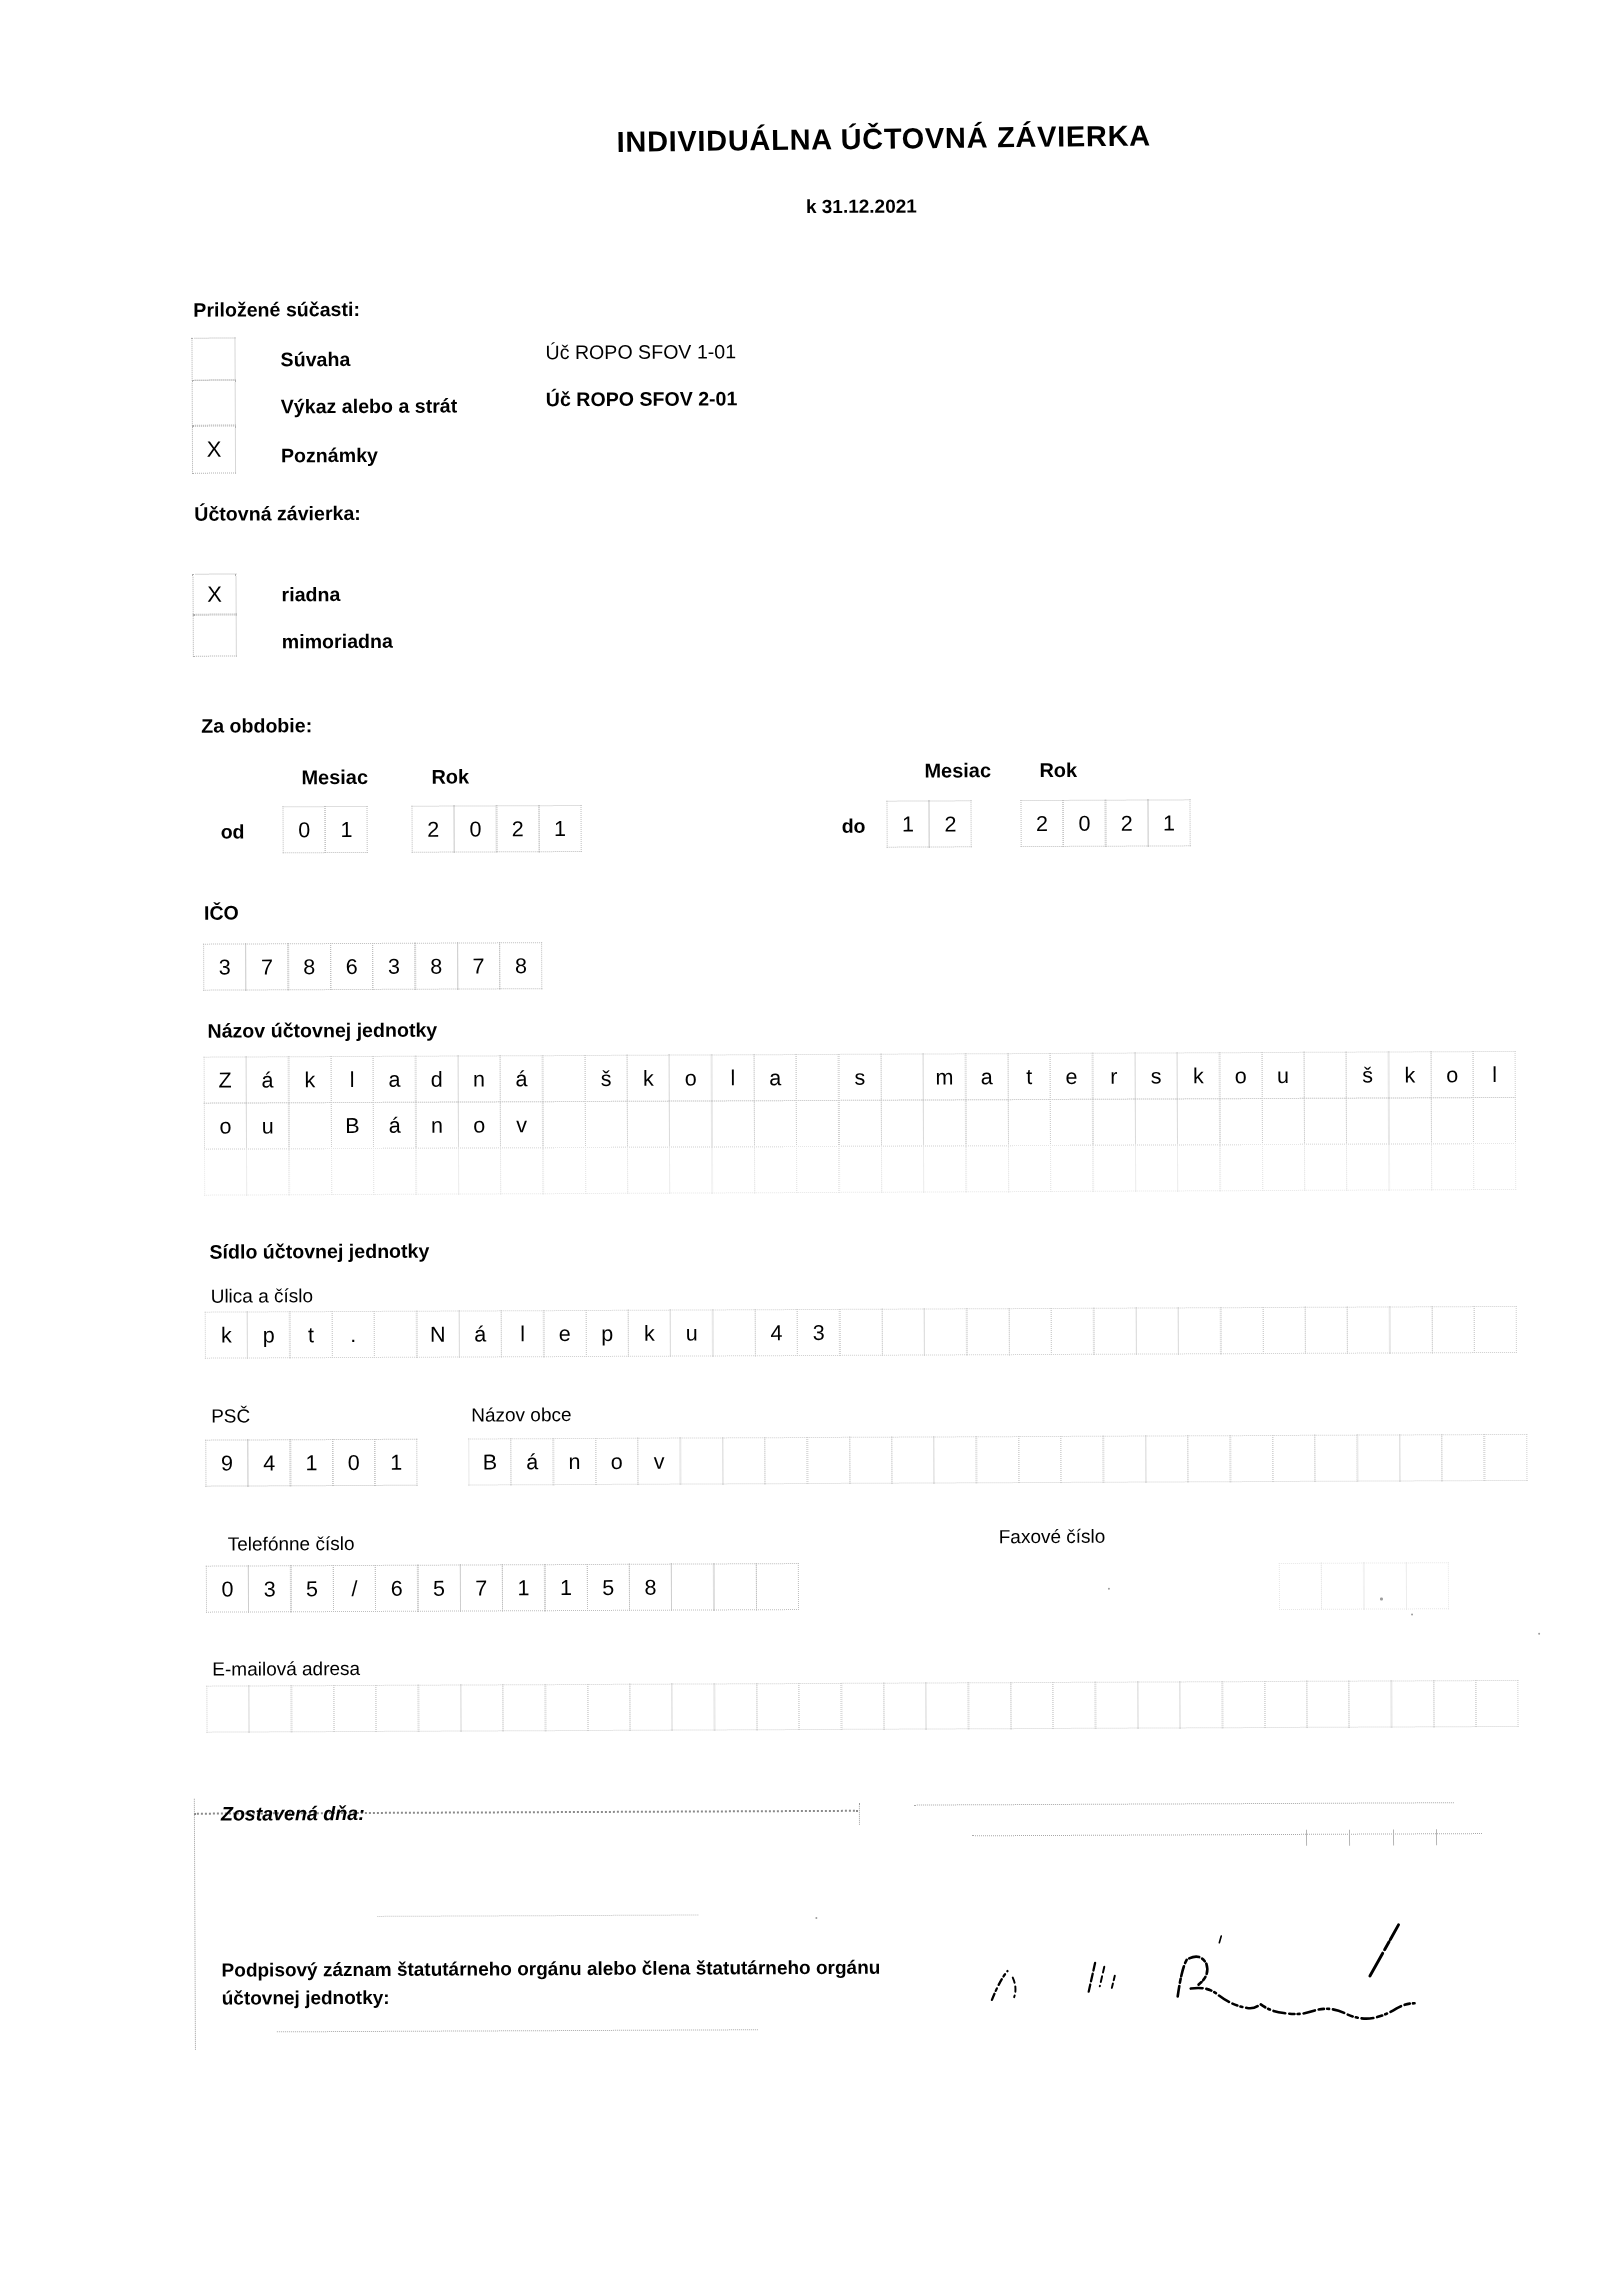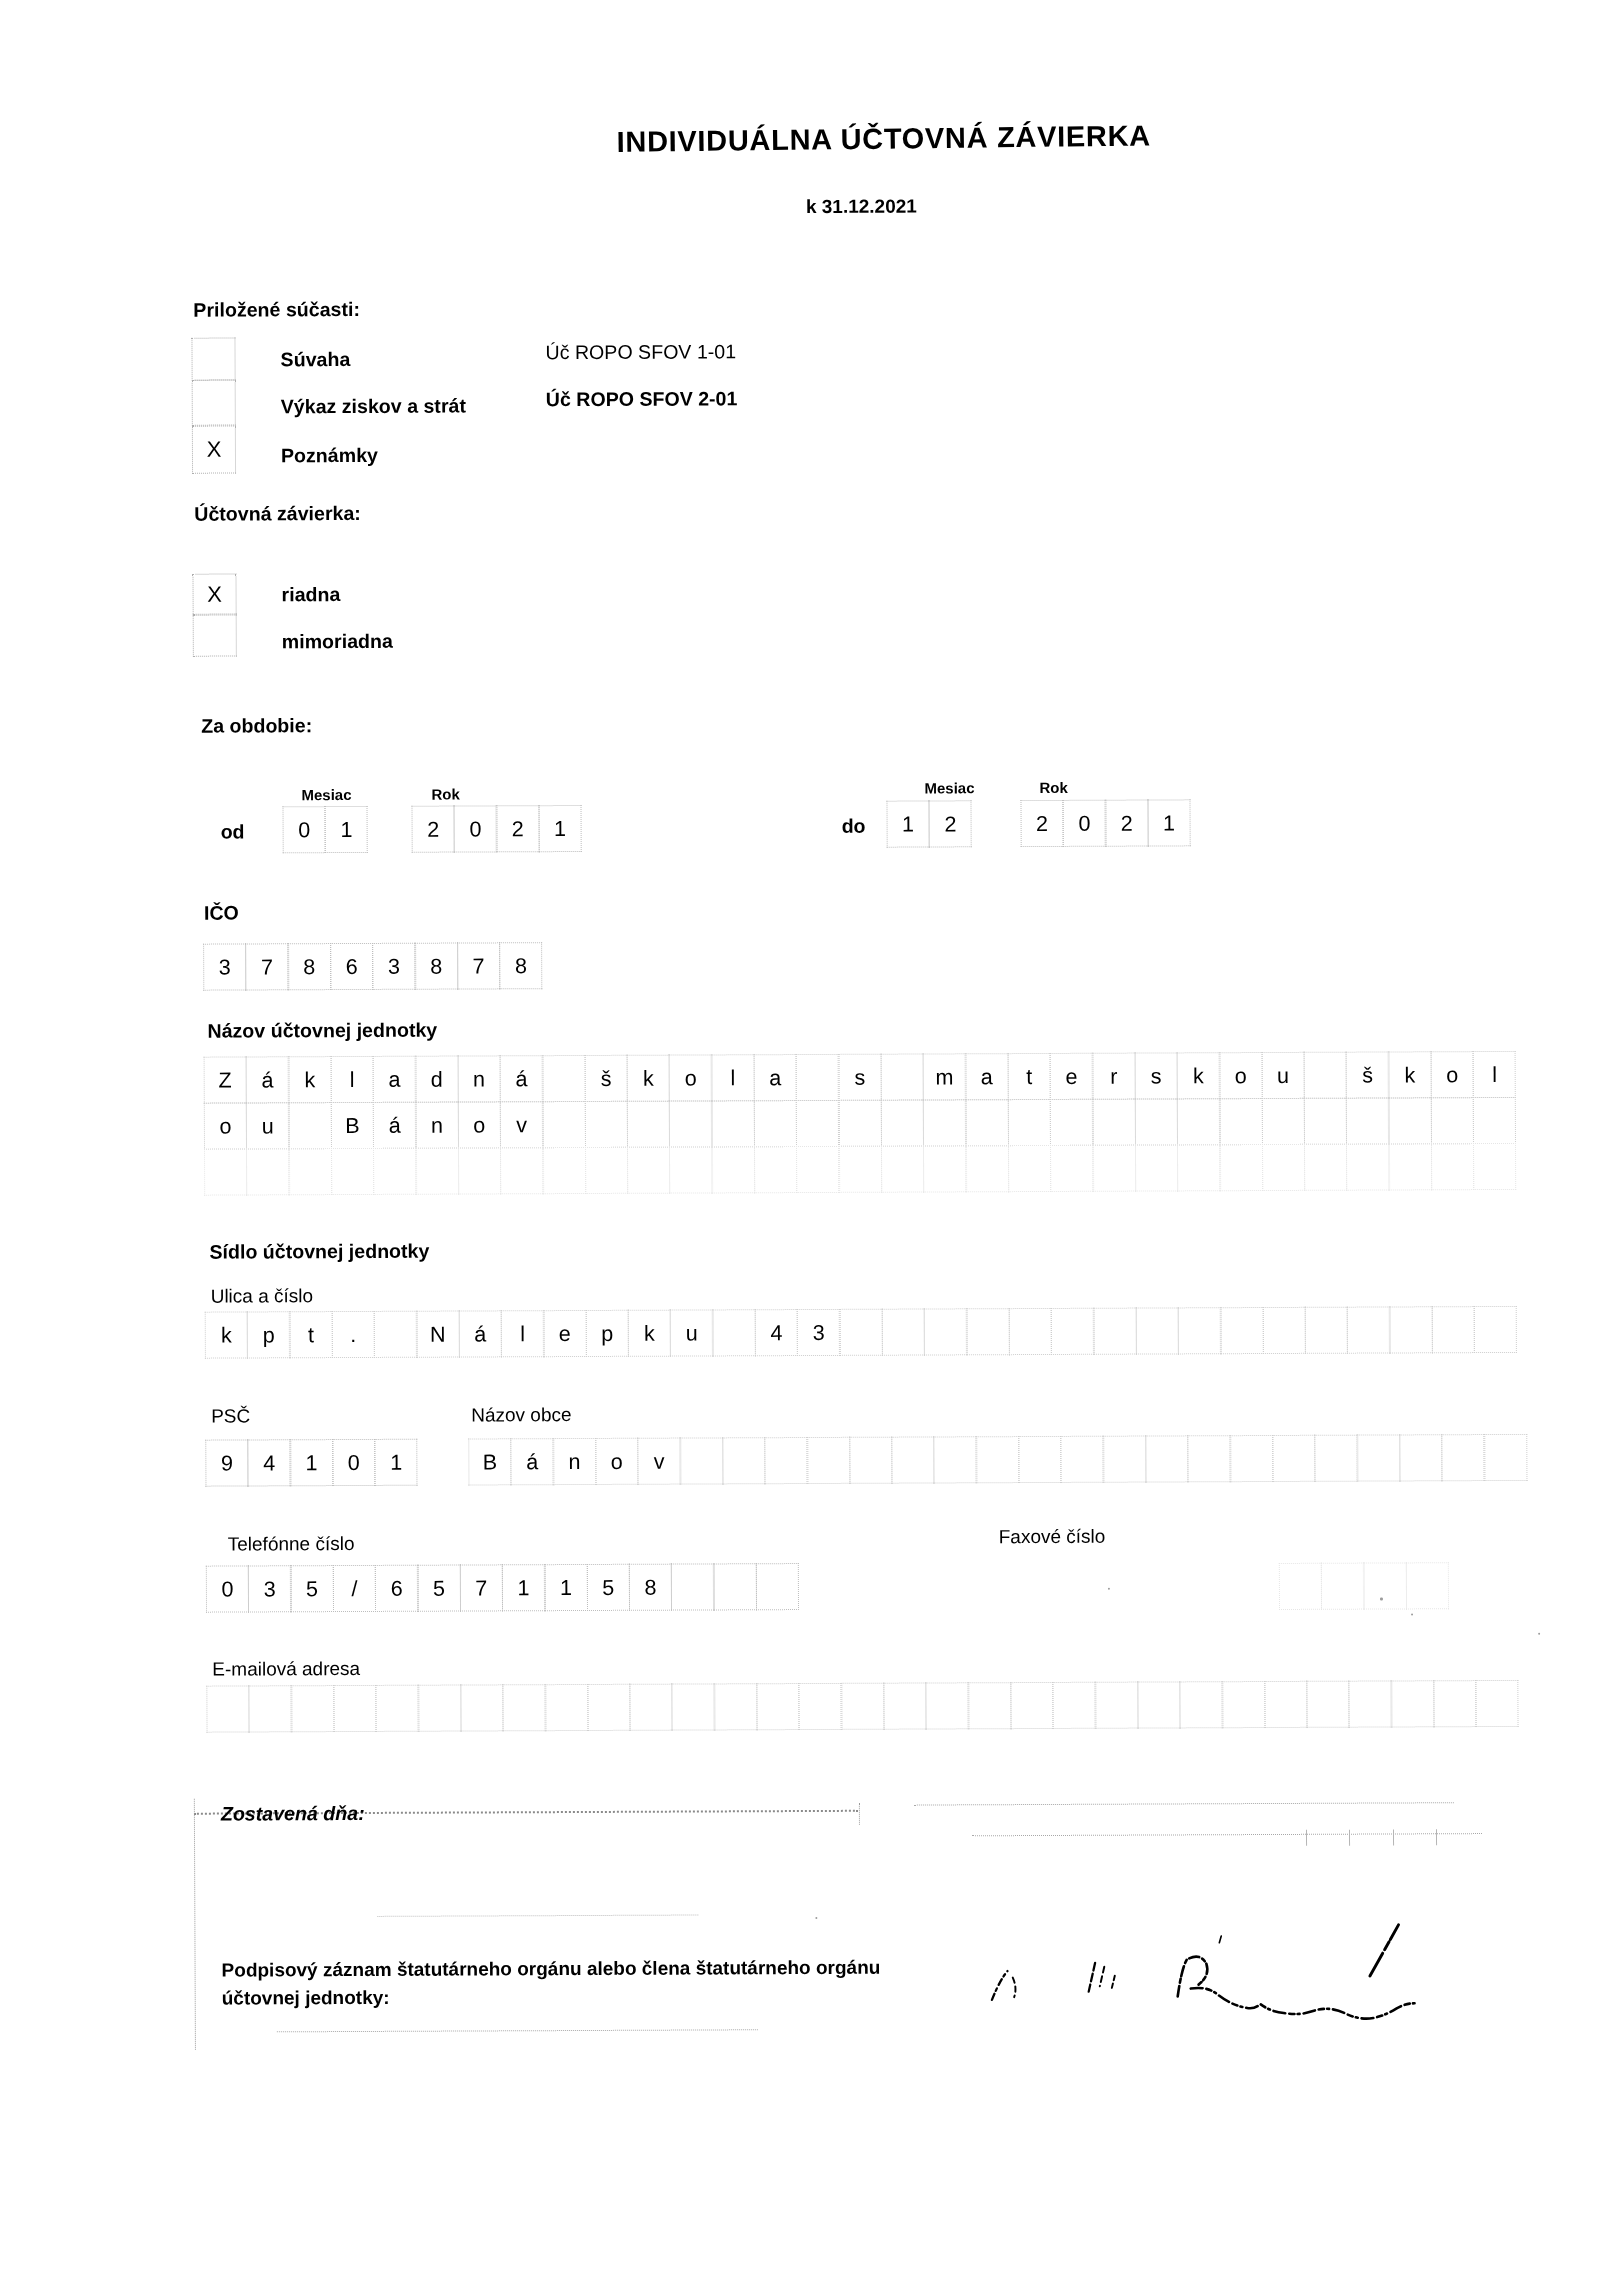--- a/index.html
+++ b/index.html
@@ -5,21 +5,21 @@
   html,body{margin:0;padding:0;background:#ffffff;}
   body{width:1623px;height:2295px;position:relative;overflow:hidden;
        font-family:"Liberation Sans", sans-serif;color:#000;}
   #sheet{position:absolute;left:0;top:0;width:1623px;height:2295px;
          transform:rotate(-0.25deg);transform-origin:50% 40%;}
   .lbl{position:absolute;white-space:nowrap;color:#000;line-height:1.15;}
   .b{font-weight:700;}
   .t44{font-size:29px;letter-spacing:0.7px;}
   .t30{font-size:19.6px;}
   .t29{font-size:19px;}
-  .t28{font-size:15px;margin-top:20px;}
+  .t28{font-size:20px;}
   .grid{position:absolute;display:flex;}
   .grid .c{box-sizing:border-box;width:43px;height:47px;border:0.7px dotted #bdbdbd;
            margin-left:-0.7px;display:flex;align-items:center;justify-content:center;
            font-size:21.6px;line-height:1;color:#000;}
   .grid .c:first-child{margin-left:0;}
   .grid.faint .c{border-color:#cecece;}
   .grid.ghost .c{border-color:#e6e6e6;}
   .chkcol{position:absolute;left:194px;width:44px;}
   .chk{box-sizing:border-box;border:0.7px dotted #aeaeae;width:44px;
        display:flex;align-items:center;justify-content:center;font-size:22px;color:#000;}
@@ -45,21 +45,21 @@
 
   <div class="chkcol" style="top:335px;">
     <div class="chk" style="height:43px;"></div>
     <div class="chk" style="height:46px;"></div>
     <div class="chk" style="height:48px;">X</div>
   </div>
 
   <div class="lbl b t30" style="left:283px;top:346px;">Súvaha</div>
   <div class="lbl t30" style="left:548px;top:340px;">Úč ROPO SFOV 1-01</div>
 
-  <div class="lbl b t30" style="left:283px;top:393px;">Výkaz ziskov a strát</div>
+  <div class="lbl b t30" style="left:283px;top:393px;">Výkaz alebo a strát</div>
   <div class="lbl t30" style="left:548px;top:387px;font-weight:bold;">Úč ROPO SFOV 2-01</div>
 
   <div class="lbl b t30" style="left:283px;top:442px;">Poznámky</div>
 
   <div class="lbl b t30" style="left:196px;top:500px;">Účtovná závierka:</div>
 
   <div class="chk abs" style="left:194px;top:571px;height:42px;">X</div>
   <div class="chk abs" style="left:194px;top:612px;height:43px;"></div>
 
   <div class="lbl b t30" style="left:283px;top:581px;">riadna</div>

